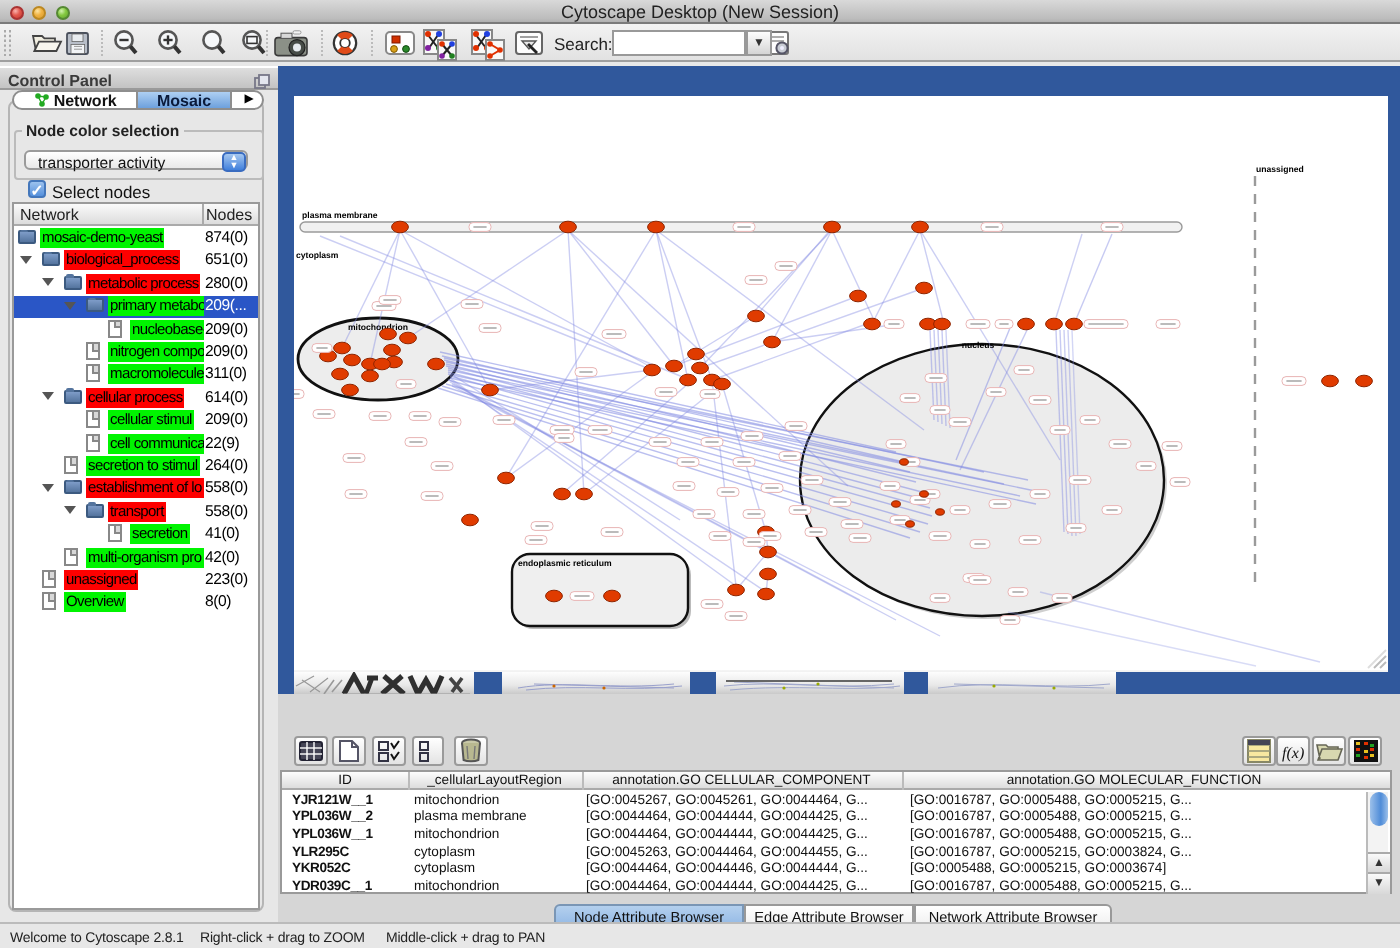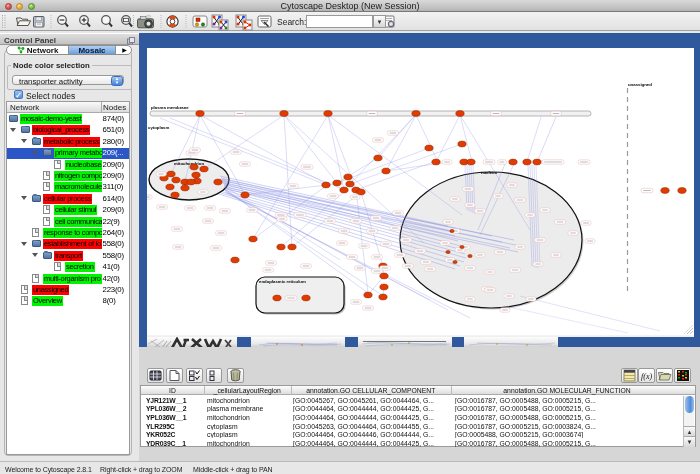--- a/index.html
+++ b/index.html
@@ -249,21 +249,21 @@
             <span class="lbl grn" style="left:47px;max-width:48px;overflow:hidden;display:inline-block">cellular stimul</span>
             <span class="num">209(0)</span>
           </div>
           <div class="trow" style="top:114.1px">
             <div class="leaf" style="left:36px"></div>
             <span class="lbl grn" style="left:47px;max-width:48px;overflow:hidden;display:inline-block">cell communicat</span>
             <span class="num">22(9)</span>
           </div>
           <div class="trow" style="top:125.5px">
             <div class="leaf" style="left:25px"></div>
-            <span class="lbl grn" style="left:36px;max-width:59px;overflow:hidden;display:inline-block">response to compo</span>
+            <span class="lbl grn" style="left:36px;max-width:59px;overflow:hidden;display:inline-block">secretion to stimul</span>
             <span class="num">264(0)</span>
           </div>
           <div class="trow" style="top:136.9px">
             <div class="arr" style="left:14px"></div>
             <div class="fold" style="left:25px"></div>
             <span class="lbl red" style="left:36px;max-width:59px;overflow:hidden;display:inline-block">establishment of lo</span>
             <span class="num">558(0)</span>
           </div>
           <div class="trow" style="top:148.3px">
             <div class="arr" style="left:25px"></div>
@@ -765,18 +765,23 @@
             <div style="left:314px;width:225px">[GO:0016787, GO:0005488, GO:0005215, G...</div>
           </div>
         </div>
       <div id="dpsb">
           <div style="position:absolute;left:1px;top:0;width:9px;height:17px;border-radius:5px;background:linear-gradient(90deg,#9cc0ea,#4f8cd8 60%,#9cc0ea)"></div>
           <div style="position:absolute;left:0;bottom:11px;width:11px;height:10px;background:linear-gradient(#fafafa,#d8d8d8);border-top:1px solid #aaa;font-size:6px;text-align:center;line-height:10px;color:#333">▲</div>
           <div style="position:absolute;left:0;bottom:0;width:11px;height:11px;background:linear-gradient(#fafafa,#d8d8d8);border-top:1px solid #aaa;font-size:6px;text-align:center;line-height:10px;color:#333">▼</div>
         </div>
     </div>
   </div>
+  <div id="dptabs" class="abs">
+      <div class="seg" style="left:138px;width:95px;background:linear-gradient(#b4d0ee,#8fb6e4);border-radius:3px 0 0 3px;border-color:#7a96b5">Node Attribute Browser</div>
+      <div class="seg" style="left:233px;width:85px">Edge Attribute Browser</div>
+      <div class="seg" style="left:318px;width:99px;border-radius:0 3px 3px 0">Network Attribute Browser</div>
+    </div>
   <div id="status" class="abs">
     <span style="left:5px">Welcome to Cytoscape 2.8.1</span>
     <span style="left:100px">Right-click + drag to ZOOM</span>
     <span style="left:193px">Middle-click + drag to PAN</span>
   </div>
 </div>
 
 </body></html>

